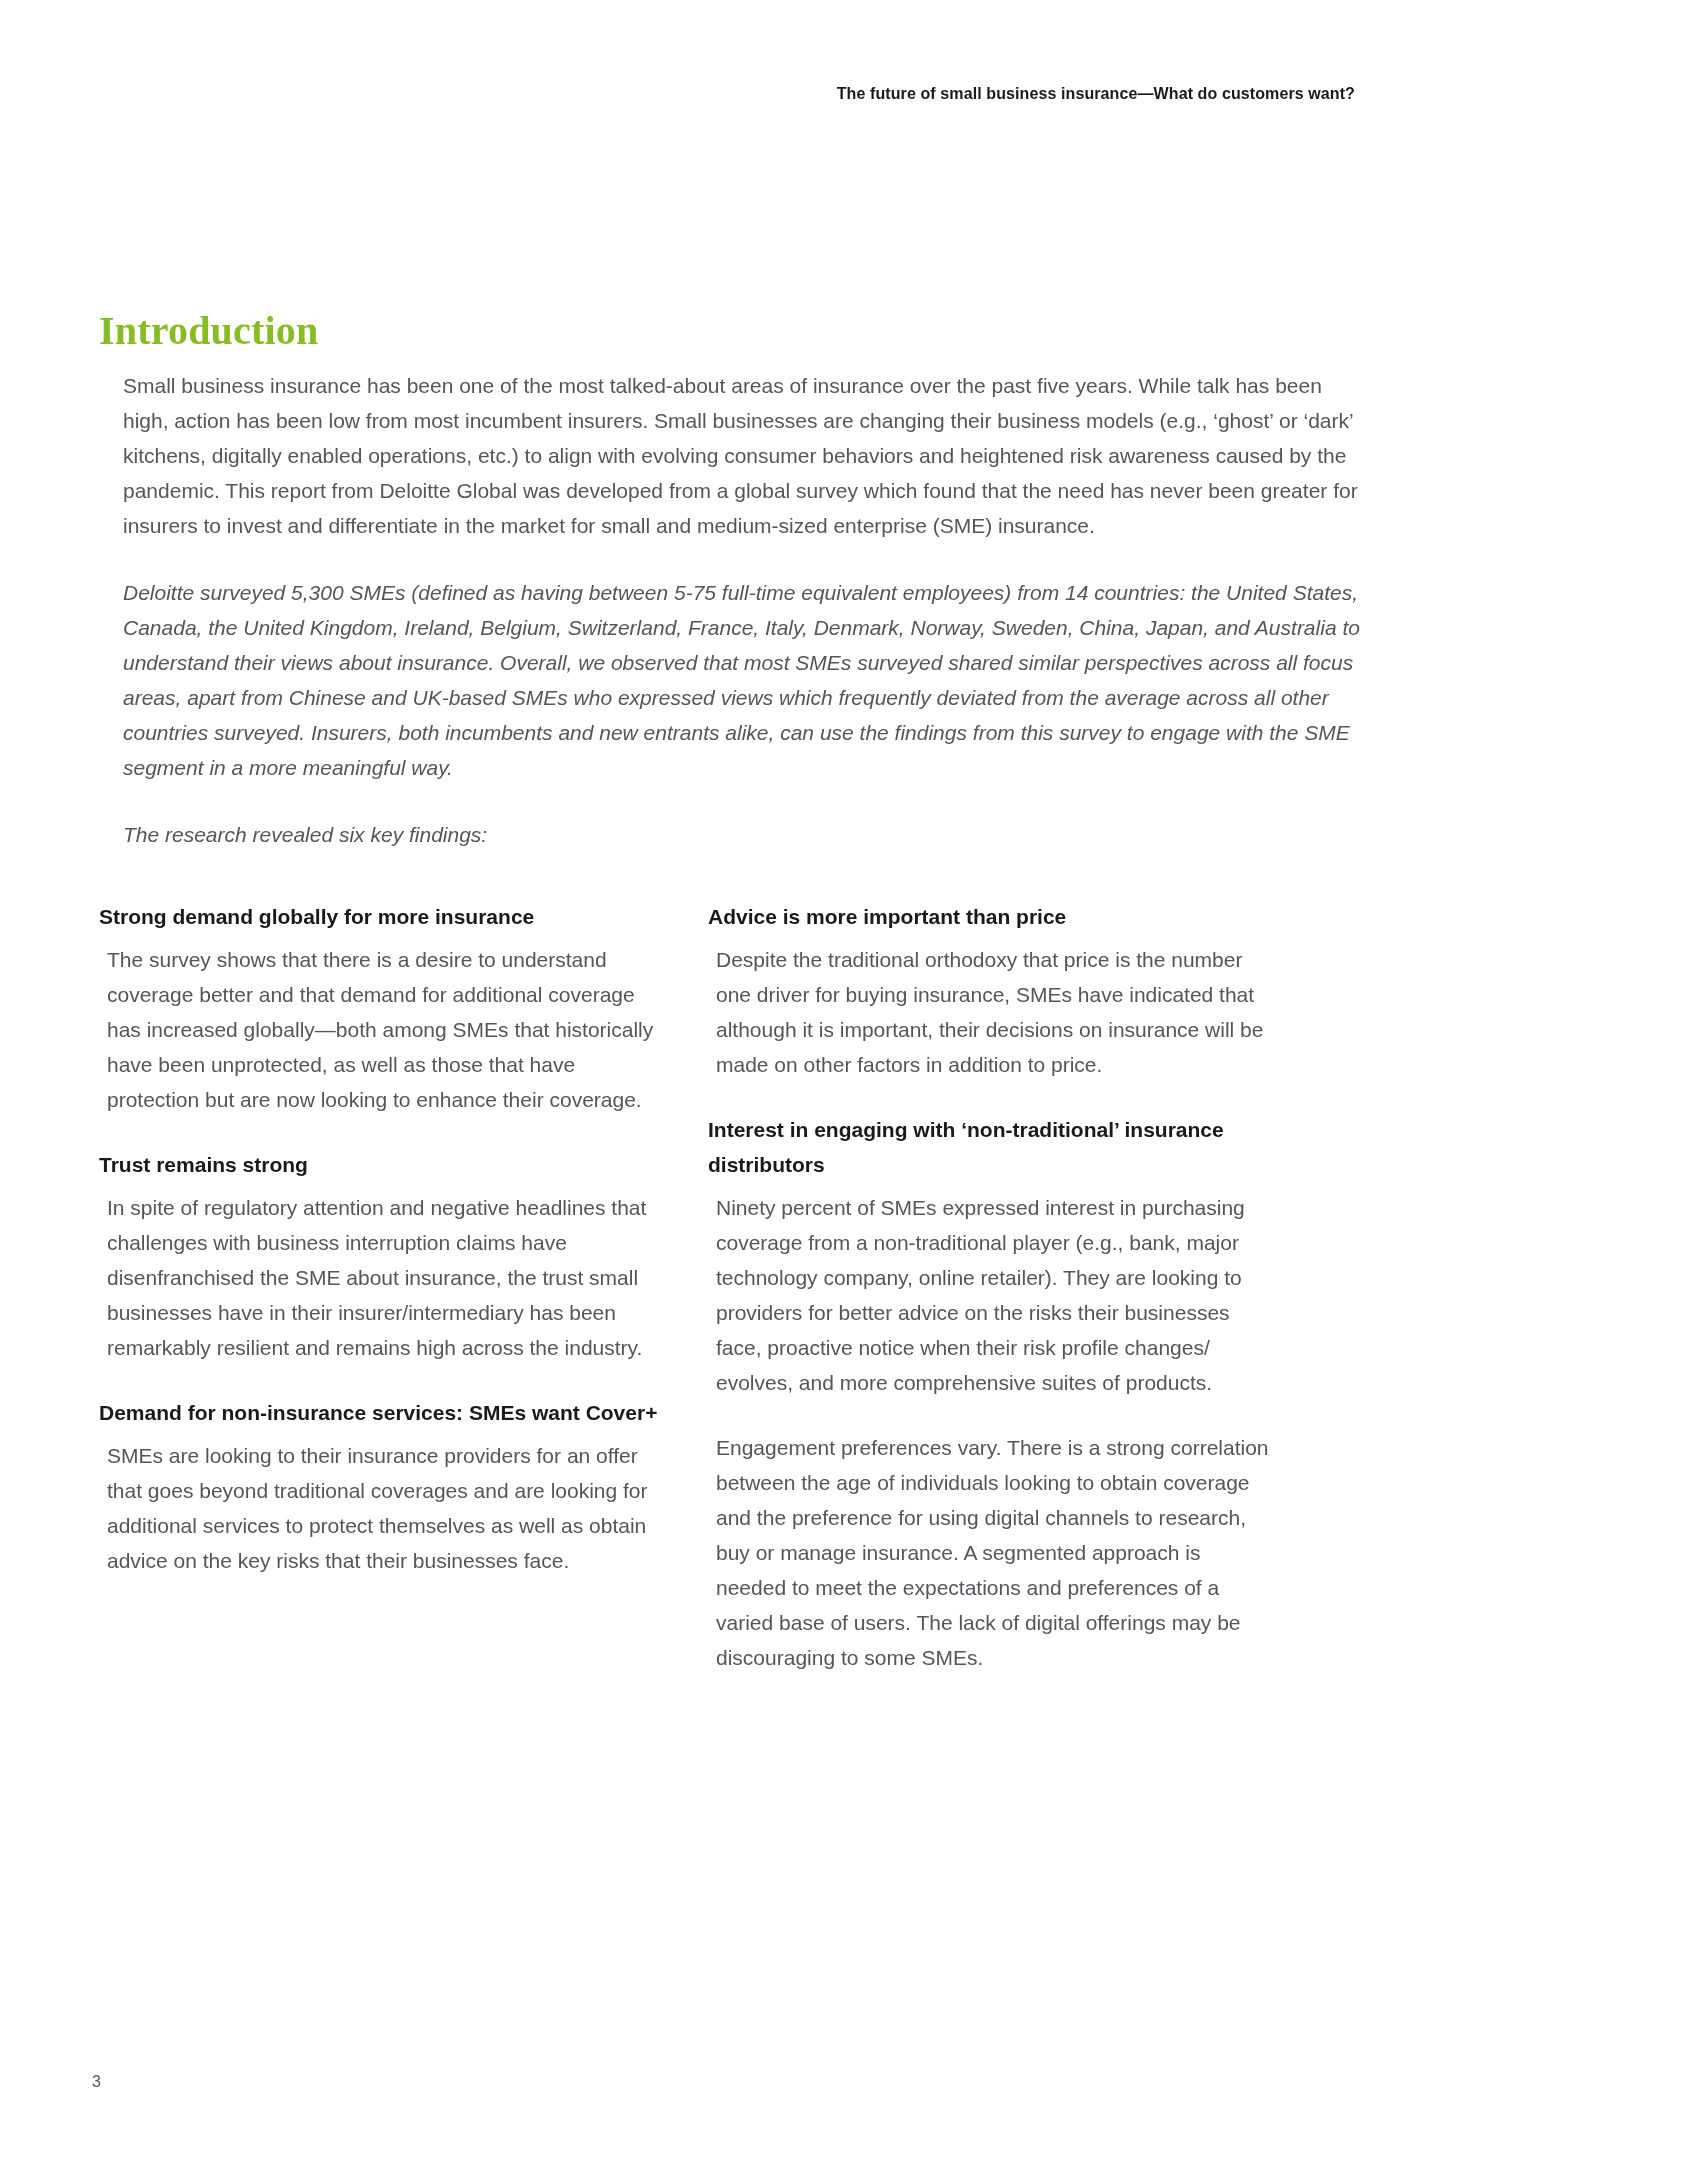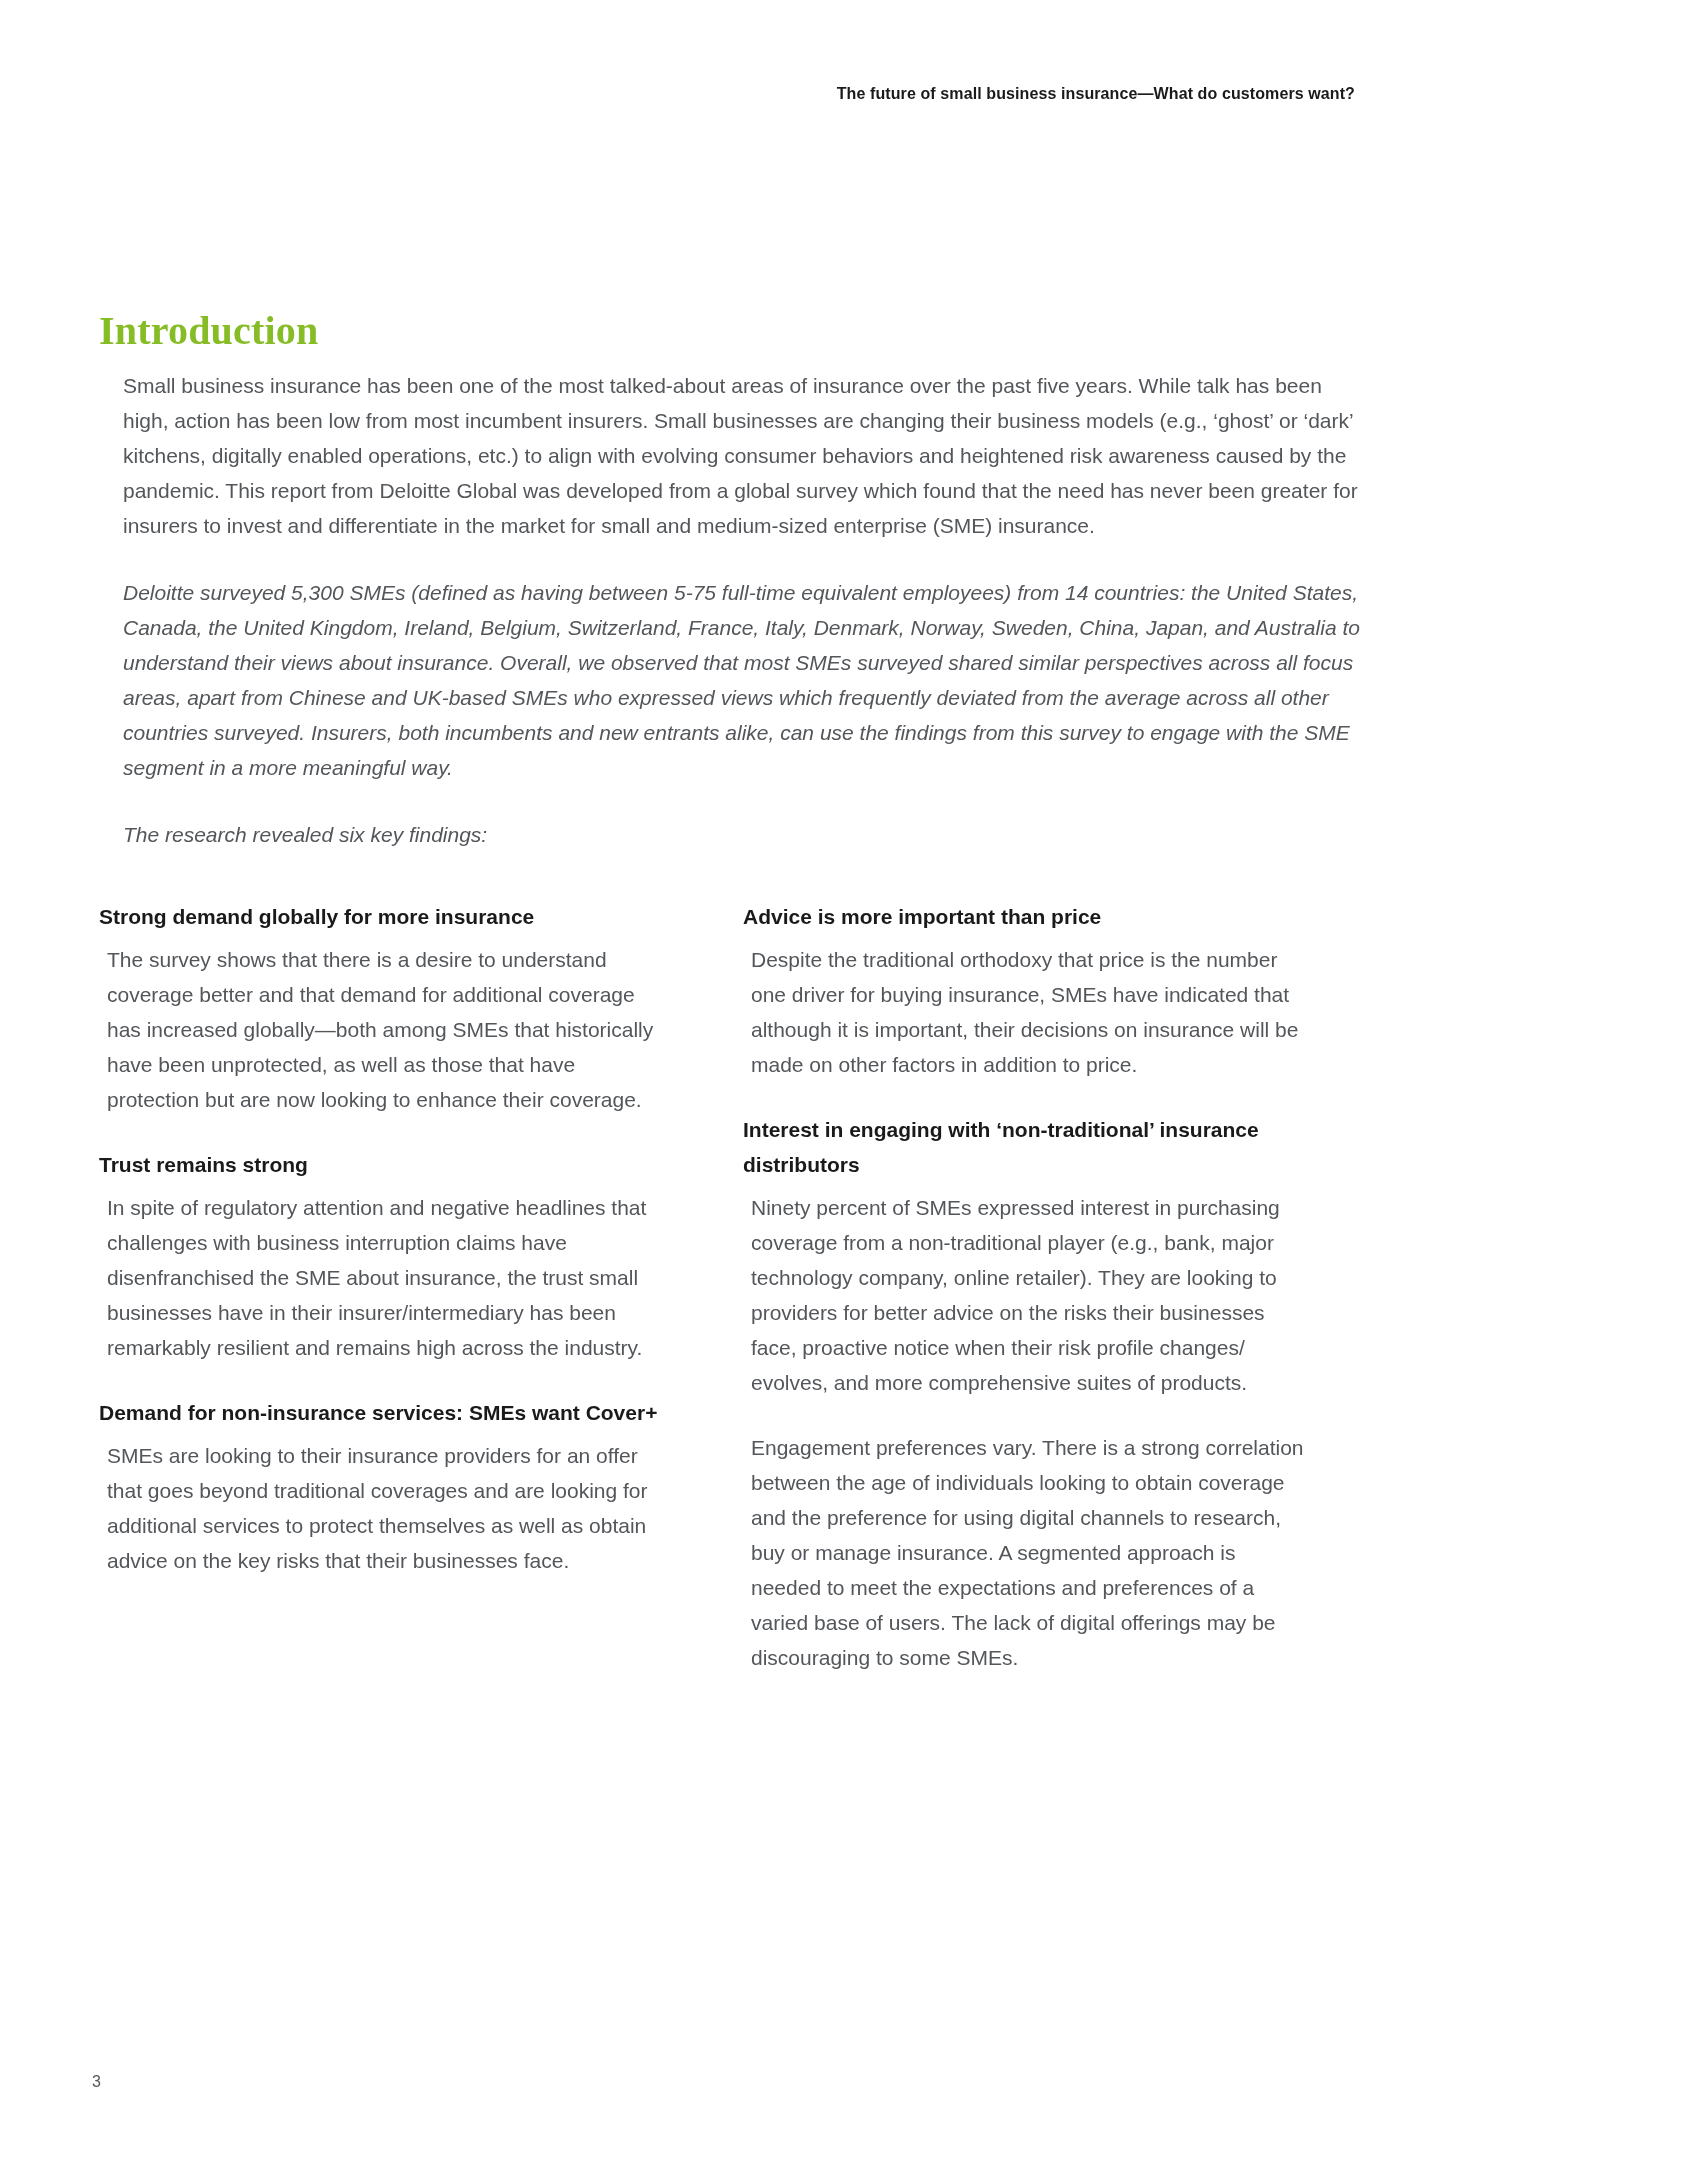--- a/index.html
+++ b/index.html
@@ -41,21 +41,21 @@
     font-weight: 400;
     margin-left: 24px;
   }
   .intro-block p { margin: 0; }
   .intro-block p + p { margin-top: 32px; font-style: italic; }
   .findings {
     position: absolute;
     left: 99px;
     top: 899px;
     display: flex;
-    gap: 75px;
+    gap: 40px;
   }
   .col { width: 569px; }
   .finding + .finding { margin-top: 30px; }
   .finding-heading {
     margin: 0;
     font-size: 21px;
     font-weight: 700;
     color: #1a1a1a;
     line-height: 35px;
   }

